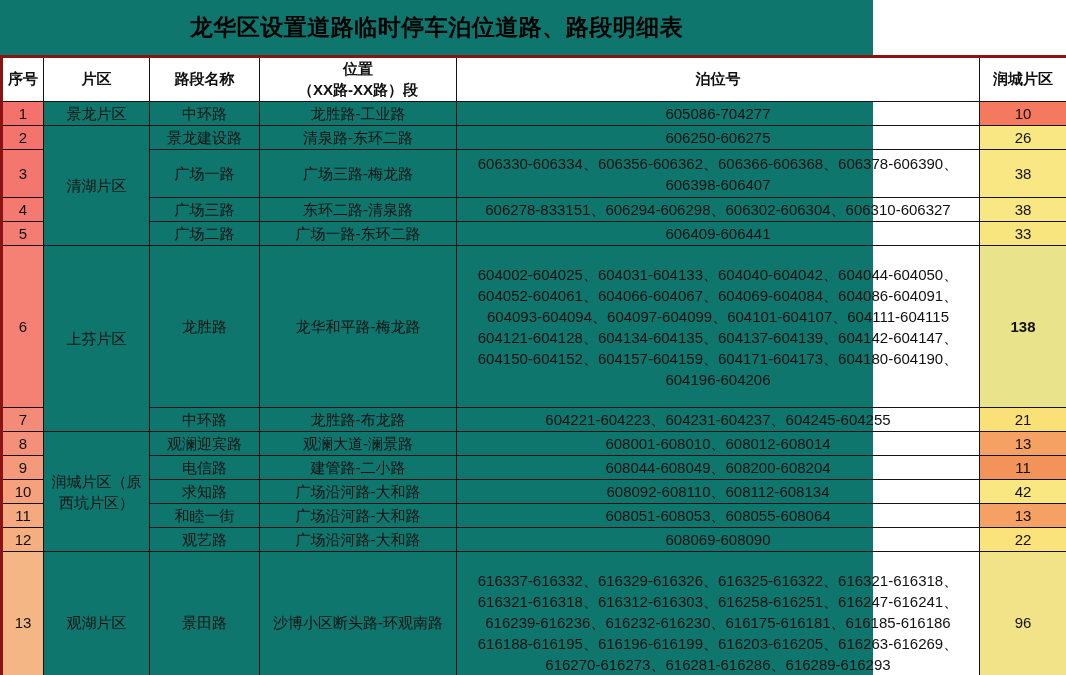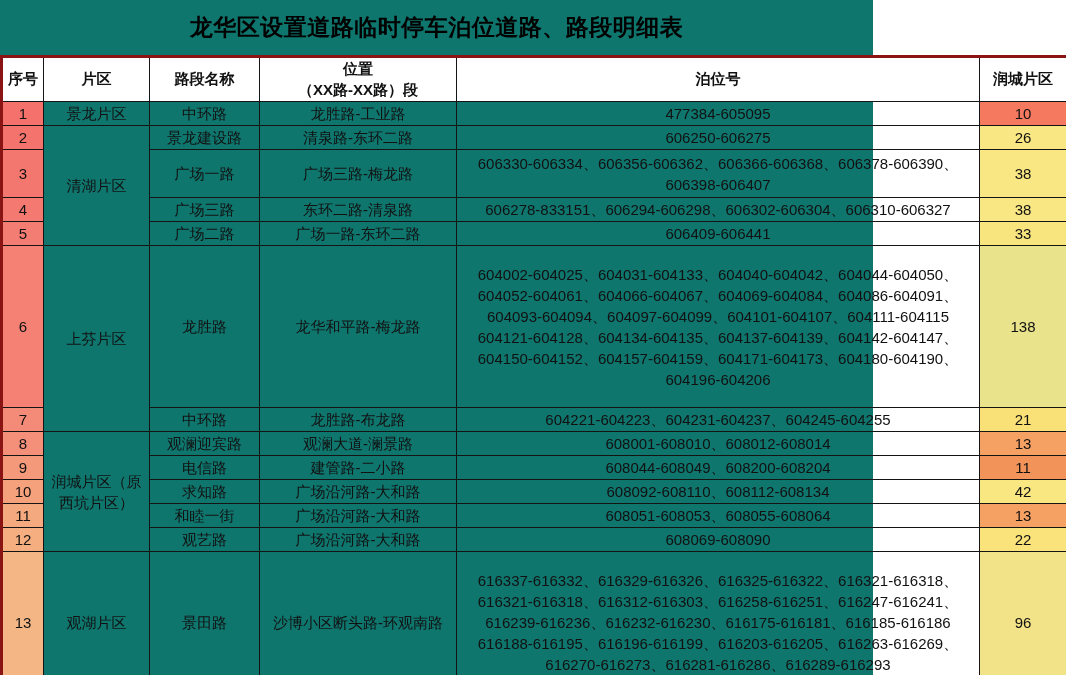--- a/index.html
+++ b/index.html
@@ -94,21 +94,21 @@
       </th>
       <th>泊位号</th>
       <th>润城片区</th>
     </tr>
 
     <tr style="height:22px">
       <td class="seq-cell" style="background-color: rgb(244, 113, 108);">1</td>
       <td class="area-cell">景龙片区</td>
       <td class="road-cell">中环路</td>
       <td class="loc-cell">龙胜路-工业路</td>
-      <td class="berth-cell">477384-605095</td>
+      <td class="berth-cell">605086-704277</td>
       <td class="qty-cell" style="background-color: rgb(244, 121, 95);">10</td>
     </tr>
 
     <tr style="height:22px">
       <td class="seq-cell" style="background-color: rgb(244, 116, 109);">2</td>
       <td class="area-cell" rowspan="4">清湖片区</td>
       <td class="road-cell">景龙建设路</td>
       <td class="loc-cell">清泉路-东环二路</td>
       <td class="berth-cell">606250-606275</td>
       <td class="qty-cell" style="background-color: rgb(249, 231, 131);">26</td>
@@ -140,21 +140,21 @@
 
     <tr style="height:162px">
       <td class="seq-cell" style="background-color: rgb(244, 129, 116);">6</td>
       <td class="area-cell" rowspan="2">上芬片区</td>
       <td class="road-cell">龙胜路</td>
       <td class="loc-cell">龙华和平路-梅龙路</td>
       <td class="berth-cell">
         <div>604002-604025、604031-604133、604040-604042、604044-604050、604052-604061、604066-604067、604069-604084、604086-604091、604093-604094、604097-604099、604101-604107、604111-604115</div>
         <div>604121-604128、604134-604135、604137-604139、604142-604147、604150-604152、604157-604159、604171-604173、604180-604190、604196-604206</div>
       </td>
-      <td class="qty-cell" style="background-color: rgb(233, 227, 139);">138</td>
+      <td class="qty-cell" style="background-color: rgb(233, 227, 139); font-weight: bold;">138</td>
     </tr>
 
     <tr style="height:22px">
       <td class="seq-cell" style="background-color: rgb(244, 138, 120);">7</td>
       <td class="road-cell">中环路</td>
       <td class="loc-cell">龙胜路-布龙路</td>
       <td class="berth-cell">604221-604223、604231-604237、604245-604255</td>
       <td class="qty-cell" style="background-color: rgb(249, 224, 119); margin-top: 28px;">21</td>
     </tr>
 

